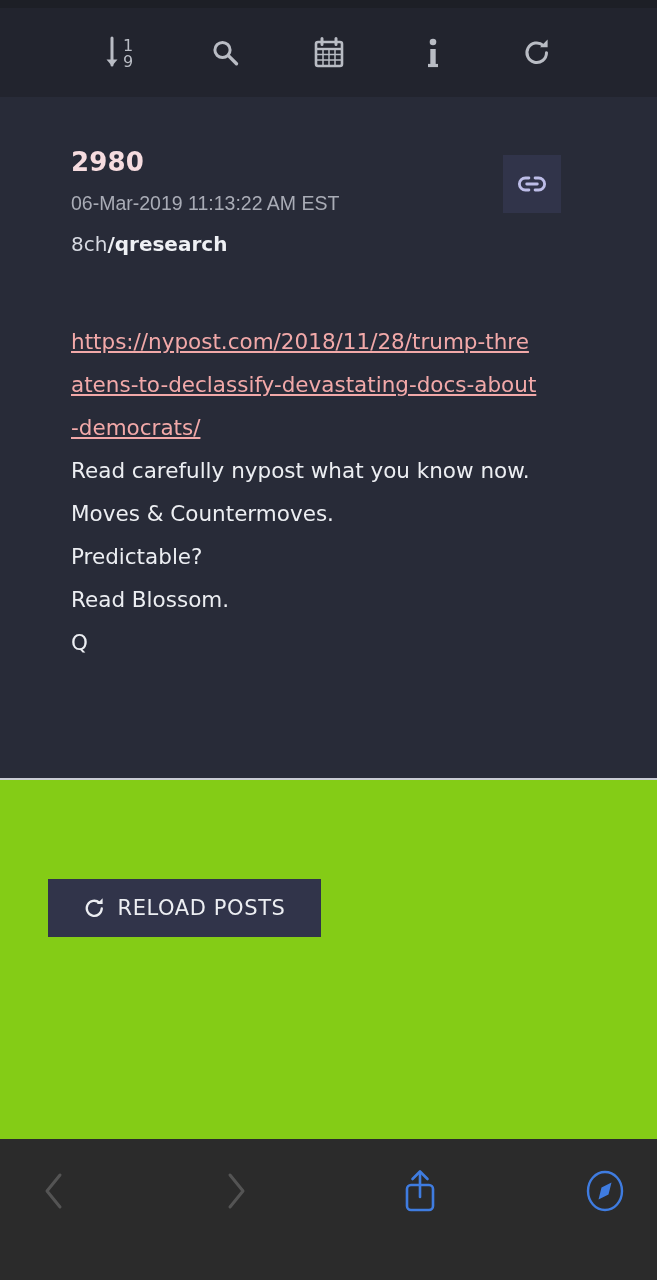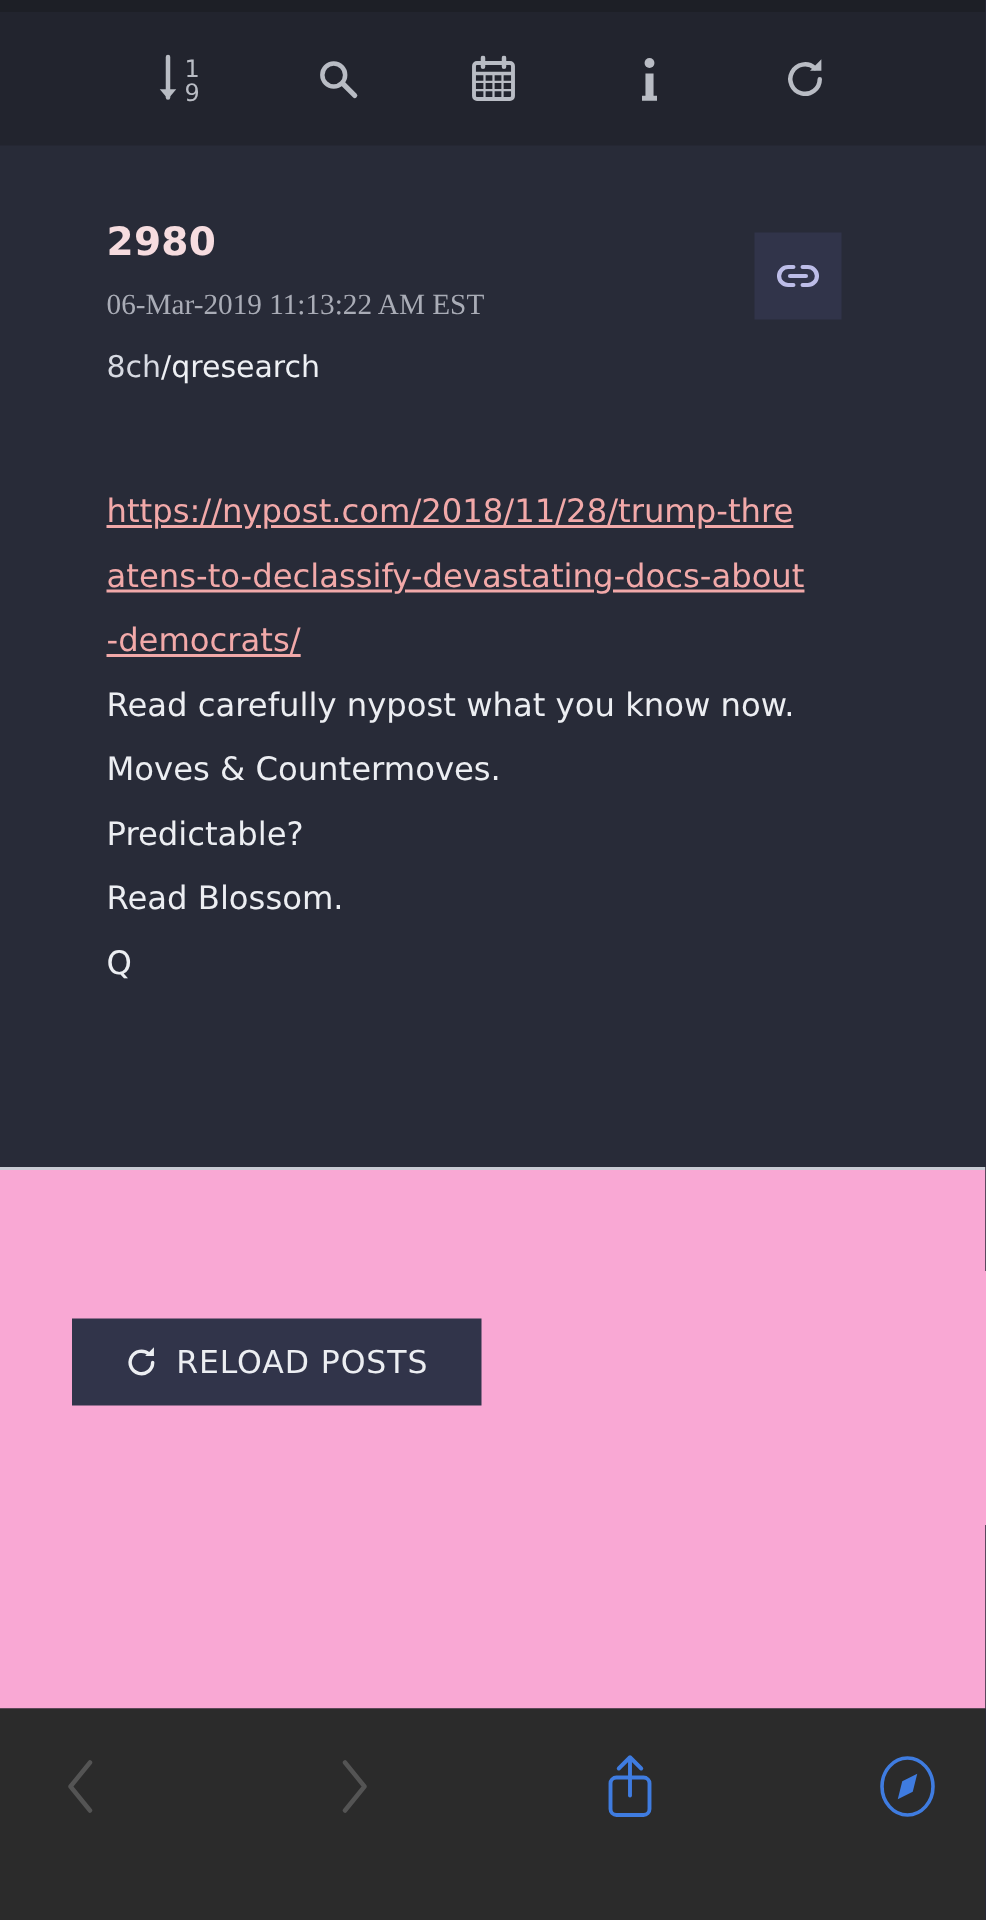--- a/index.html
+++ b/index.html
@@ -38,26 +38,26 @@
     margin-left:23px;
   }
   .post-head { position:relative; }
   .post-no {
     font-size:26px; font-weight:bold; color:#f6dcdf;
     letter-spacing:.2px; line-height:1.0;
   }
   .post-date {
     margin-top:19px;
     font-size:19.5px; color:#a9acb6; line-height:1.0;
-    font-family:Liberation Serif, serif;
+    font-family:Liberation Sans, sans-serif;
   }
   .post-board {
     margin-top:20px; font-size:20px; color:#d7dae2; line-height:1.0;
   }
-  .post-board .board-name { font-weight:normal; color:#eef0f4; }
+  .post-board .board-name { font-weight:bold; color:#eef0f4; }
 
   .link-btn {
     position:absolute; top:6px; right:-21px;
     width:58px; height:58px; background:#31344a;
     display:flex; align-items:center; justify-content:center;
   }
   .link-btn svg { display:block; }
 
   .post-body {
     margin-top:66px;
@@ -72,21 +72,21 @@
 
   
   .divider {
     position:absolute; top:778px; left:0; width:657px; height:2px;
     background:#c9ccd4;
   }
 
   
   .footer-area {
     position:absolute; top:780px; left:0; width:657px; height:359px;
-    background:#f9a8d4;
+    background:#84cc16;
   }
   .reload-btn {
     position:absolute; top:99px; left:48px;
     width:273px; height:58px;
     background:#31344a;
     display:flex; align-items:center; justify-content:center;
     gap:11px;
     color:#eceef2; font-size:21px; letter-spacing:.6px;
   }
   .reload-btn svg { display:block; }

